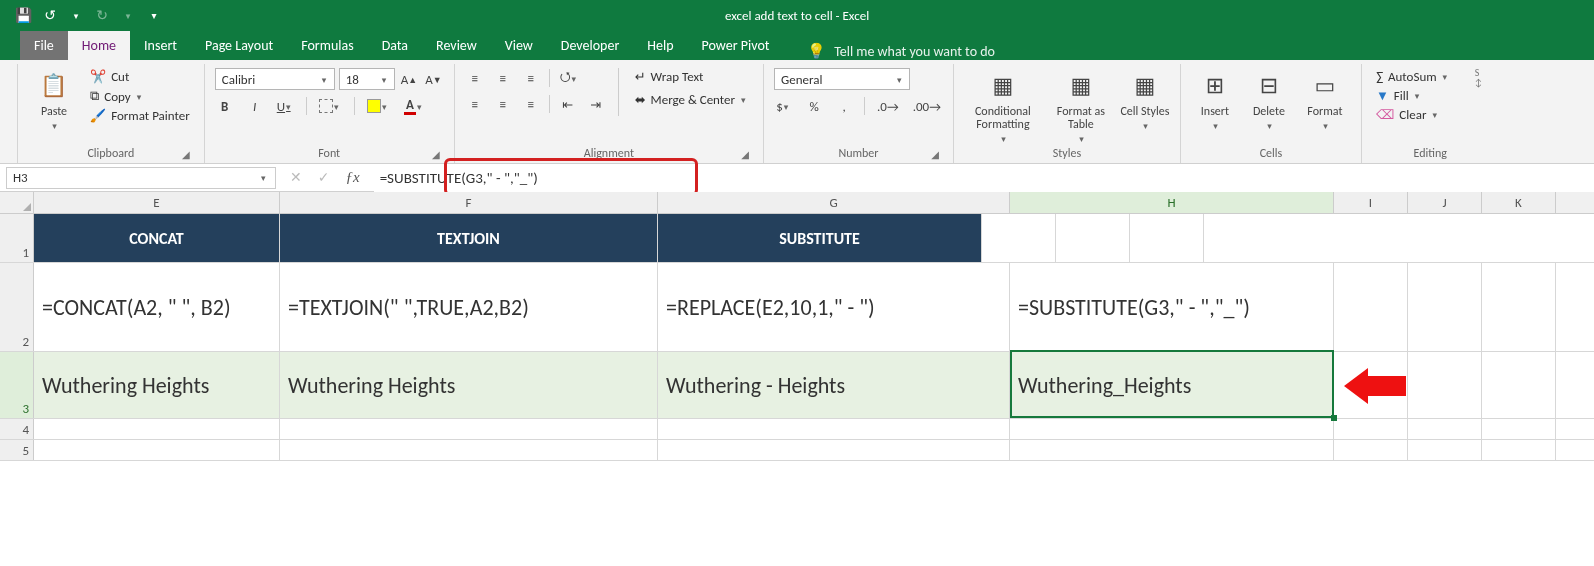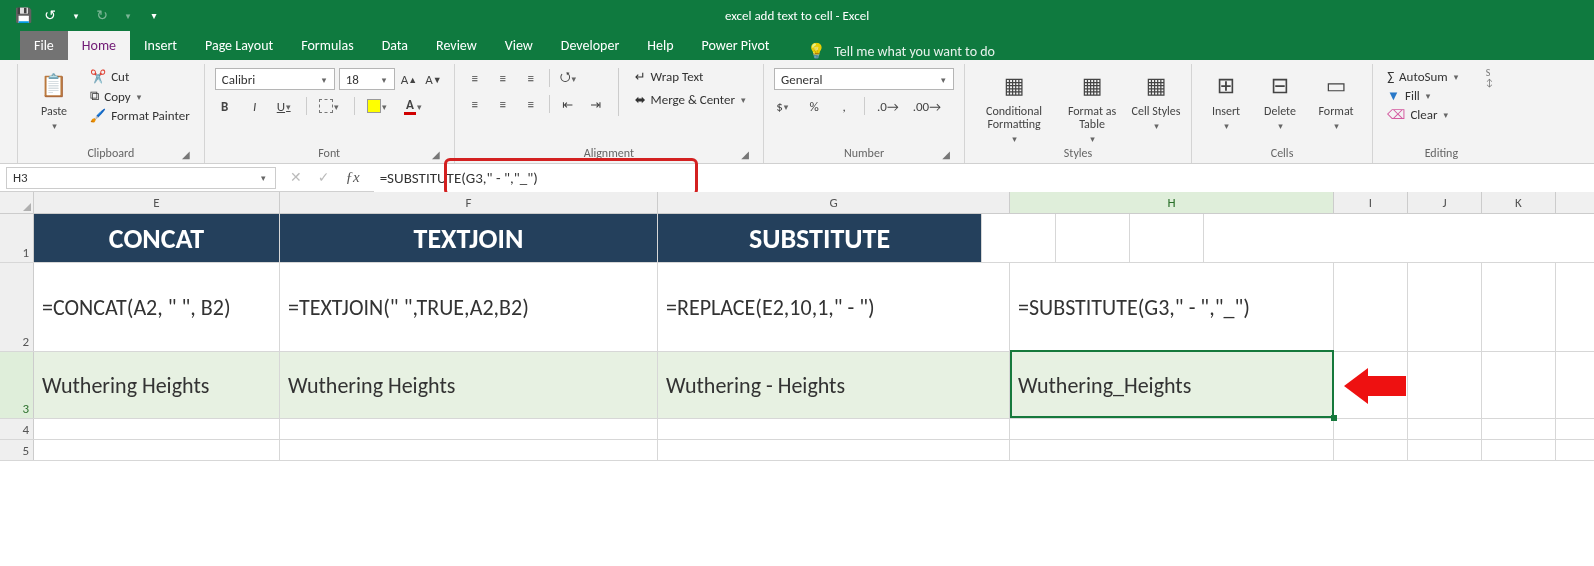--- a/index.html
+++ b/index.html
@@ -27,21 +27,21 @@
 .dlg { position:absolute; right:4px; bottom:2px; font-size:10px; color:#777;}
 .stack { display:flex; flex-direction:column; gap:2px; }
 .hitem { display:flex; align-items:center; gap:5px; font-size:13px; color:#333; padding:1px 4px; white-space:nowrap;}
 .bigbtn { display:flex; flex-direction:column; align-items:center; justify-content:flex-start; width:52px; padding-top:2px; gap:3px; font-size:12px; color:#444; text-align:center; line-height:1.1;}
 .bigbtn .ic { width:32px; height:32px; display:flex; align-items:center; justify-content:center; font-size:22px;}
 .row { display:flex; gap:4px; align-items:center; }
 .smallbtn { min-width:20px; height:20px; display:flex; align-items:center; justify-content:center; font-size:13px; color:#444; padding:0 2px;}
 .dd { width:8px; font-size:9px; color:#666; margin-left:1px;}
 .sel { height:22px; border:1px solid #b5b5b5; background:#fff; display:flex; align-items:center; padding:0 4px 0 6px; font-size:13px; justify-content:space-between;}
 .fontname { width:120px;} .fontsize{width:56px;}
-.numfmt { width:180px;}
+.numfmt { width:136px;}
 .underline { text-decoration:underline;}
 .paint { color:#e08b2c;}
 .border-ic { width:14px;height:14px;border:1px dashed #777;}
 .fill-sw { width:14px;height:14px;background:#ffff00;border:1px solid #999;}
 .fontcol { border-bottom:3px solid #d00000; font-weight:bold; padding:0 2px;}
 
 
 .fbar-row { display:flex; align-items:center; height:28px; border-bottom:1px solid #d0d0d0; background:#fff;}
 .namebox { width:270px; border:1px solid #ccc; height:22px; margin:0 0 0 6px; display:flex; align-items:center; padding:0 6px; font-size:13px; justify-content:space-between; background:#fff;}
 .fb-icons { display:flex; align-items:center; gap:16px; padding:0 14px; color:#888; font-size:14px;}
@@ -54,21 +54,21 @@
 .colhdrs { display:flex; height:22px; background:#f0f0f0; border-bottom:1px solid #ccc;}
 .corner { width:34px; border-right:1px solid #ccc; background:#f0f0f0; position:relative;}
 .corner::after{content:"";position:absolute;right:2px;bottom:2px;border-left:8px solid transparent;border-bottom:8px solid #b0b0b0;}
 .ch { border-right:1px solid #ccc; display:flex; align-items:center; justify-content:center; font-size:13px; color:#555; background:#efefef;}
 .ch.active { background:#dfeeda; color:#2a6f2a;}
 .rows { }
 .rw { display:flex; border-bottom:1px solid #d7d7d7;}
 .rh { width:34px; border-right:1px solid #ccc; background:#efefef; display:flex; align-items:flex-end; justify-content:flex-end; font-size:13px; color:#555; padding:0 4px 2px 0;}
 .rh.active { background:#dfeeda; color:#2a6f2a;}
 .cell { border-right:1px solid #d7d7d7; font-family:Calibri,sans-serif; font-size:22px; display:flex; align-items:center; padding:0 8px; overflow:hidden; white-space:nowrap;}
-.hdrcell { background:#24405c; color:#fff; font-weight:bold; font-size:28px; justify-content:center;}
+.hdrcell { background:#24405c; color:#fff; font-weight:bold; font-size:16px; justify-content:center;}
 .h1 { height:48px;} .h2{height:88px;} .h3{height:66px;} .hn{height:20px;}
 .fillcell { background:#e7f1e2;}
 .selborder { position:absolute; border:2px solid #16793c; pointer-events:none;}
 .selhandle { position:absolute; width:6px; height:6px; background:#16793c;}
 .arrow { position:absolute; }
 .arrow svg { display:block;}
 
 
 .cE{width:246px;} .cF{width:378px;} .cG{width:352px;} .cH{width:324px;}
 .cI{width:74px;} .cJ{width:74px;} .cK{width:74px;}

